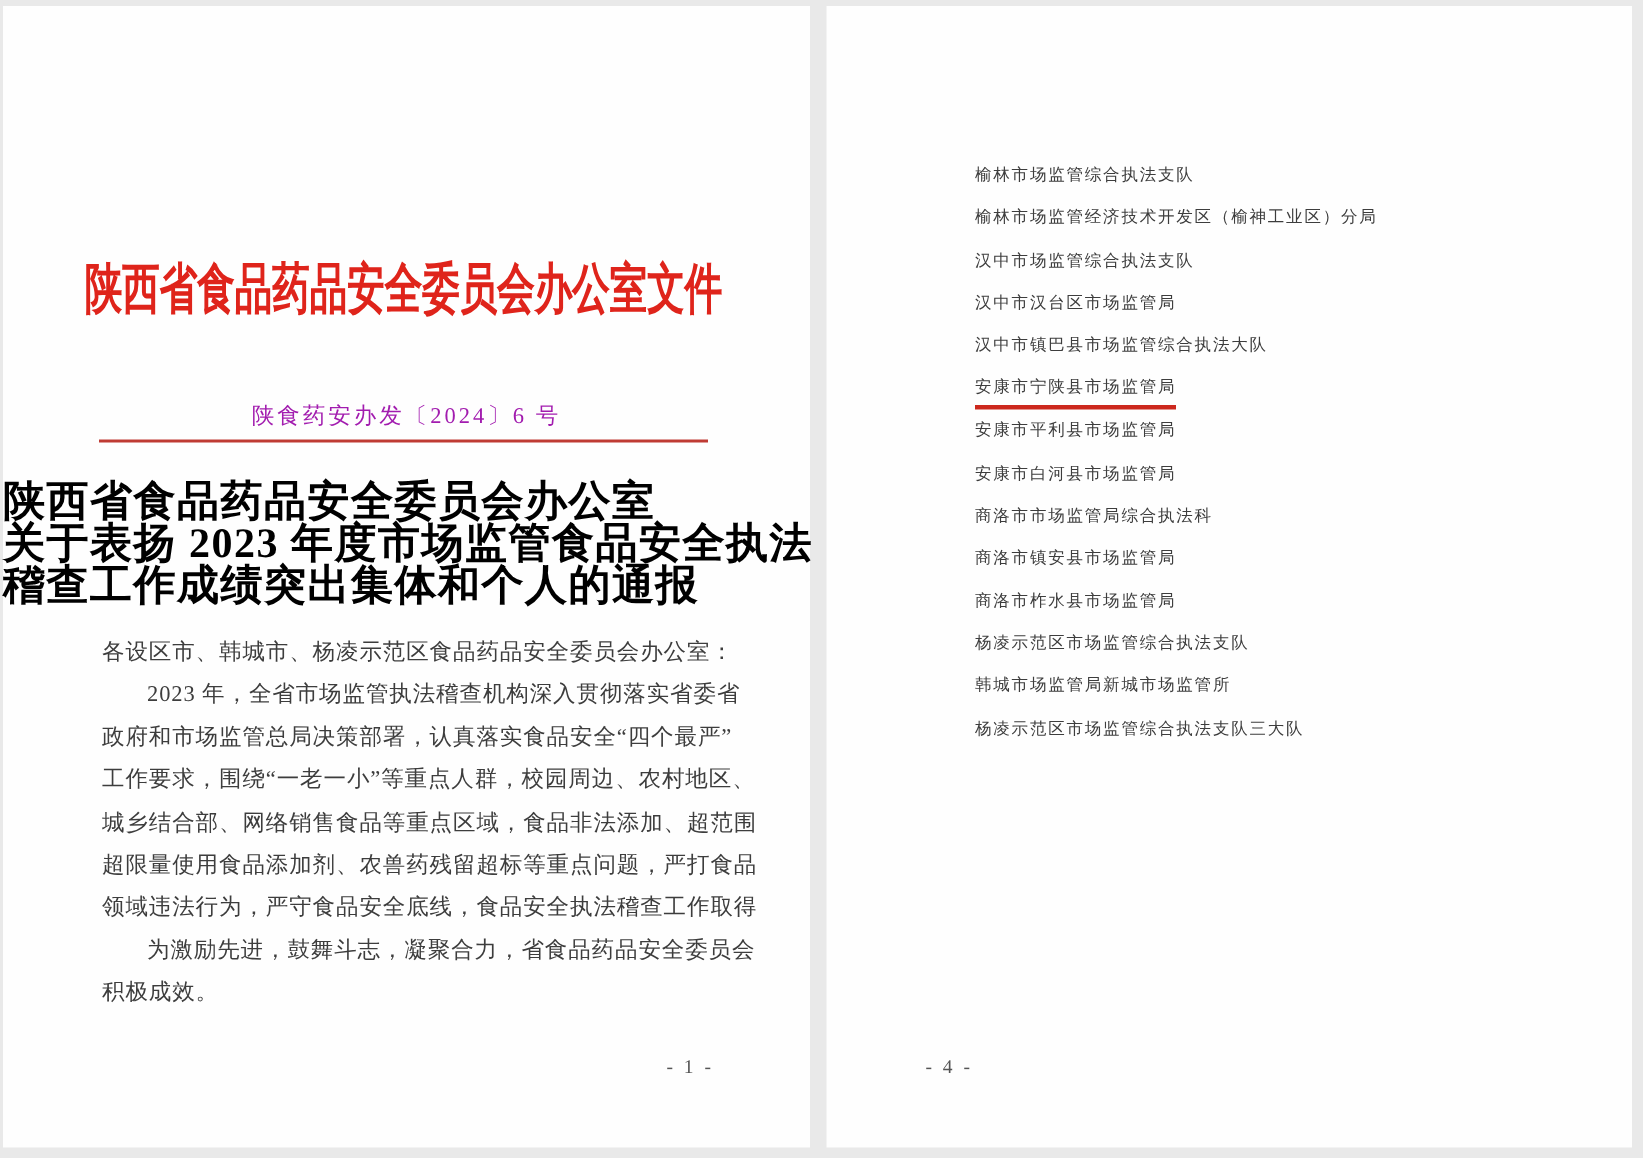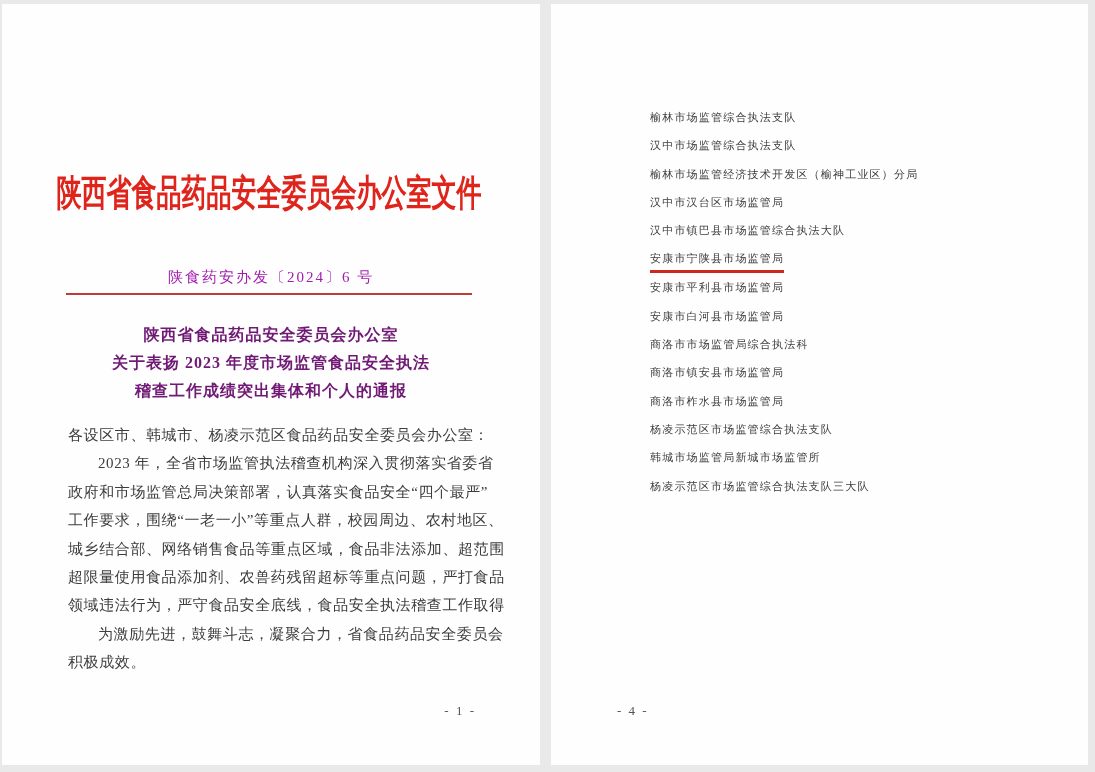--- a/index.html
+++ b/index.html
@@ -37,26 +37,25 @@
     font-size:15px;
     letter-spacing:2px;
     color:#a21caf;
   }
   .red-rule{
     position:absolute;top:289px;left:64px;
     width:406px;height:2px;
   }
   .doc-title{
     position:absolute;top:317px;left:0;right:0;
-    text-align:center;
     font-weight:bold;
-    font-size:16px;
+    font-size:28px;
     line-height:28px;
     letter-spacing:1px;
-    color:#701a75;
+    color:#000000;
     white-space:nowrap;
   }
   .body-text{
     position:absolute;top:417px;left:66px;width:436px;
     font-size:15px;
     line-height:28.4px;
     letter-spacing:0.6px;
     color:#3d3d3d;
   }
   .body-text .line{white-space:nowrap;}
@@ -115,22 +114,22 @@
         <div class="line indent">为激励先进，鼓舞斗志，凝聚合力，省食品药品安全委员会</div>
         <div class="line">积极成效。</div>
       </div>
 
     <div class="footer pn-right">- 1 -</div>
   </div>
 
   <div class="page page-right">
     <div class="org-list" id="org-list">
         <div class="org-item"><span>榆林市场监管综合执法支队</span></div>
+        <div class="org-item"><span>榆林市场监管经济技术开发区（榆神工业区）分局</span></div>
         <div class="org-item"><span>汉中市场监管综合执法支队</span></div>
-        <div class="org-item"><span>榆林市场监管经济技术开发区（榆神工业区）分局</span></div>
         <div class="org-item"><span>汉中市汉台区市场监管局</span></div>
         <div class="org-item"><span>汉中市镇巴县市场监管综合执法大队</span></div>
         <div class="org-item underlined"><span style="border-bottom-color: rgb(204, 40, 29);">安康市宁陕县市场监管局</span></div>
         <div class="org-item"><span>安康市平利县市场监管局</span></div>
         <div class="org-item"><span>安康市白河县市场监管局</span></div>
         <div class="org-item"><span>商洛市市场监管局综合执法科</span></div>
         <div class="org-item"><span>商洛市镇安县市场监管局</span></div>
         <div class="org-item"><span>商洛市柞水县市场监管局</span></div>
         <div class="org-item"><span>杨凌示范区市场监管综合执法支队</span></div>
         <div class="org-item"><span>韩城市场监管局新城市场监管所</span></div>

